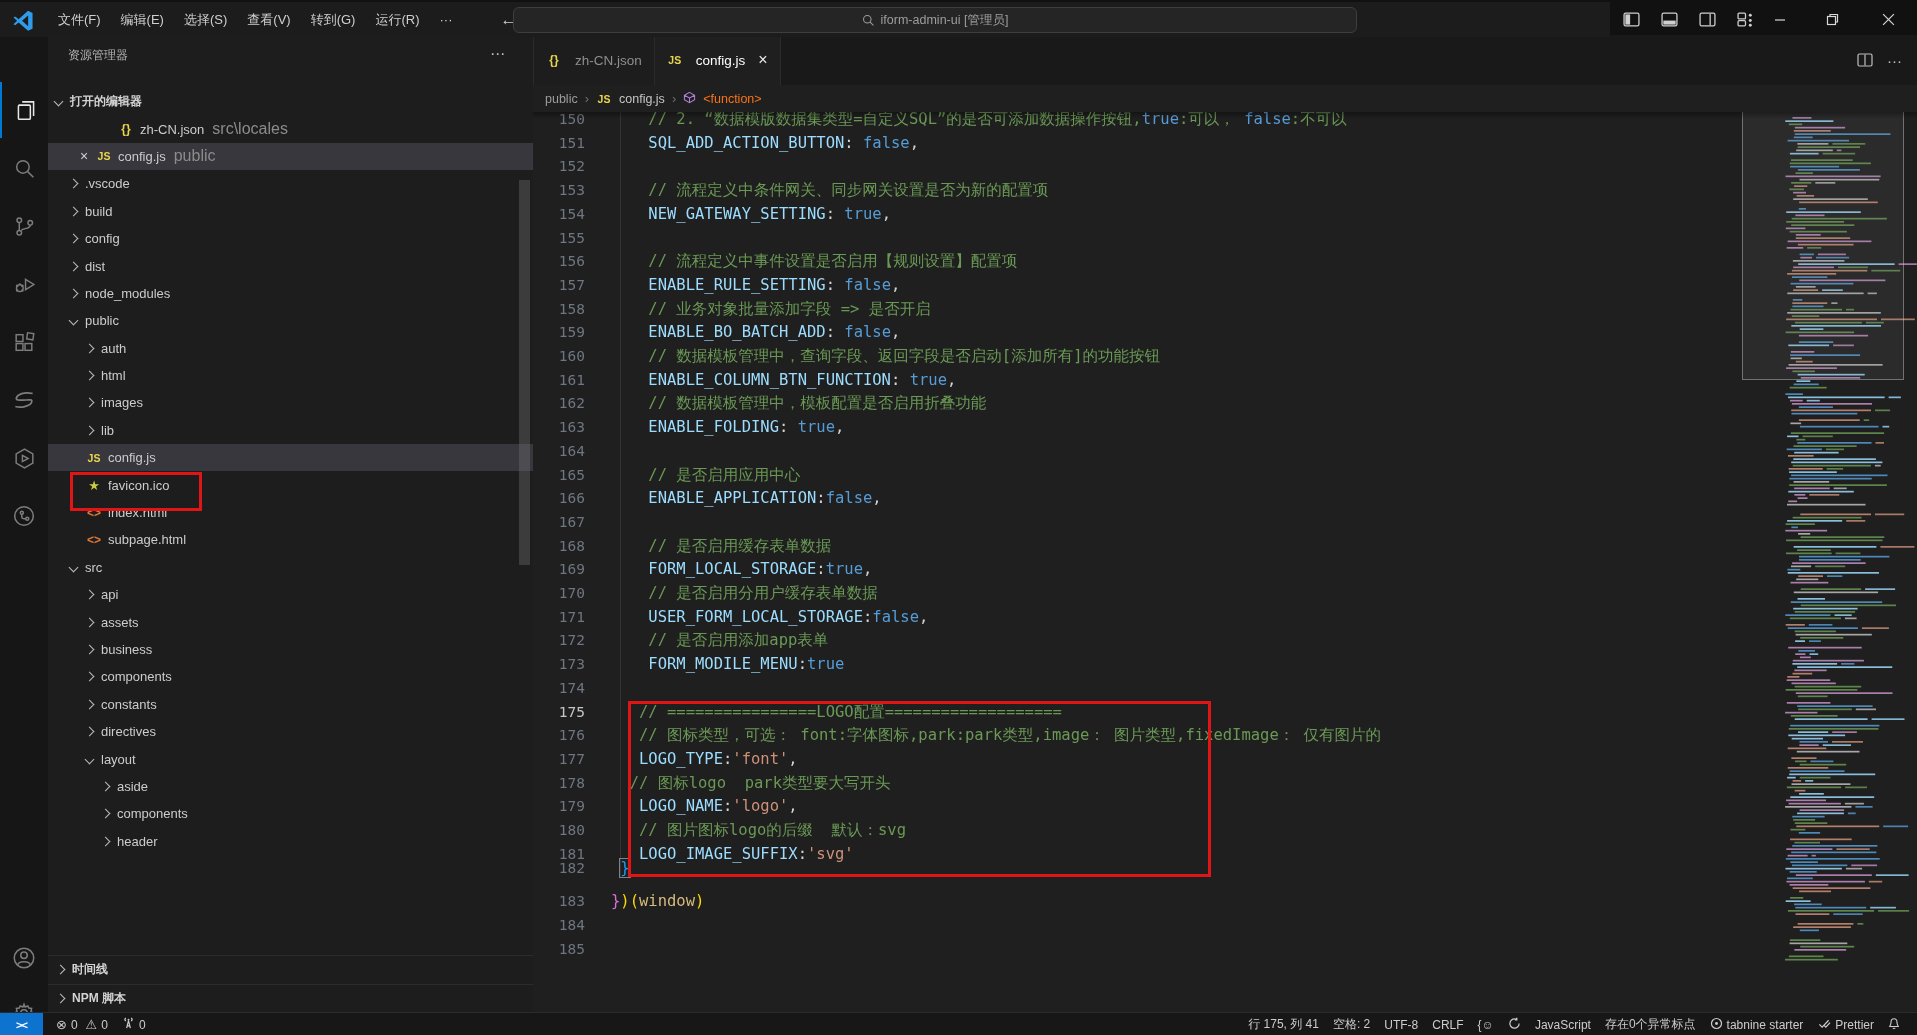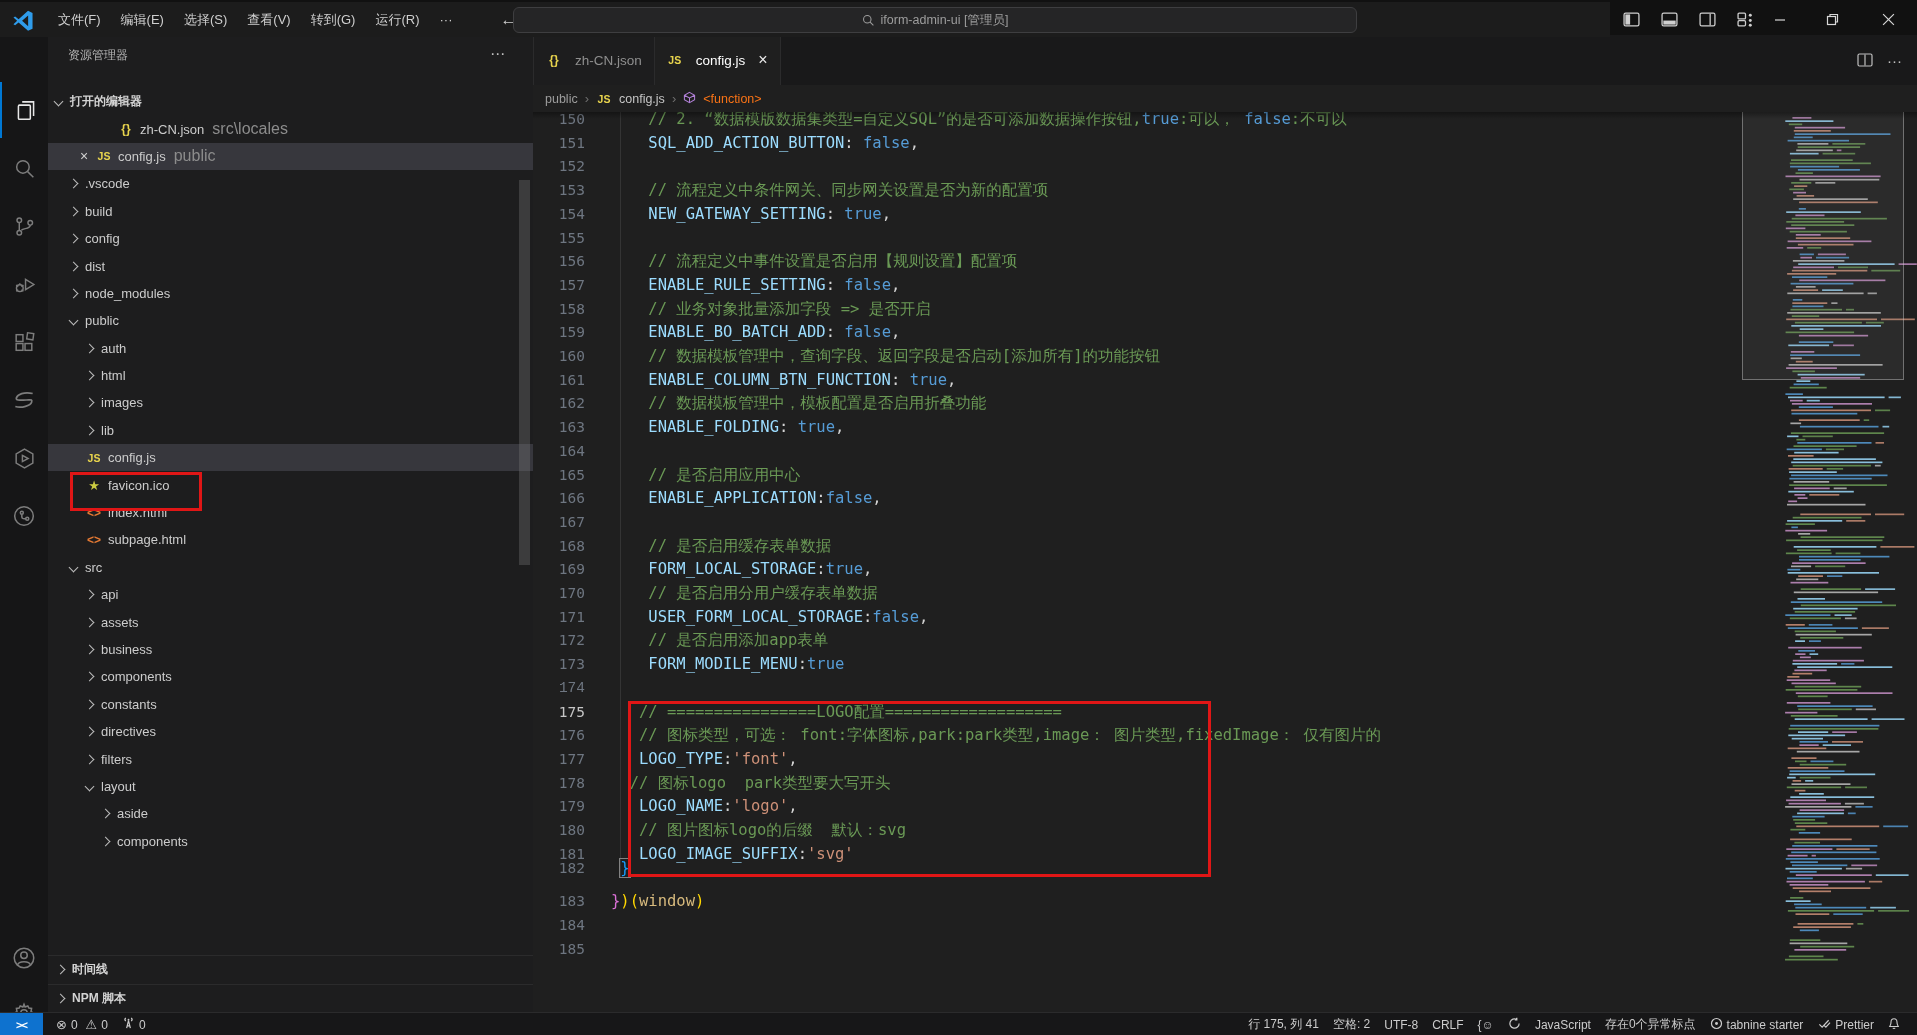--- a/index.html
+++ b/index.html
@@ -314,34 +314,34 @@
       </div>
       <div class="row" style="padding-left: 38px;">
         <span class="cv"></span>
         <span>constants</span>
       </div>
       <div class="row" style="padding-left: 38px;">
         <span class="cv"></span>
         <span>directives</span>
       </div>
       <div class="row" style="padding-left: 38px;">
-        <span class="cv"></span>
-        <span>filters</span>
-      </div>
-      <div class="row" style="padding-left: 38px;">
         <span class="cv d"></span>
         <span>layout</span>
       </div>
       <div class="row" style="padding-left: 54px;">
         <span class="cv"></span>
         <span>aside</span>
       </div>
       <div class="row" style="padding-left: 54px;">
         <span class="cv"></span>
         <span>components</span>
+      </div>
+      <div class="row" style="padding-left: 54px;">
+        <span class="cv"></span>
+        <span>header</span>
       </div>
     </div>
   <div id="sections">
       <div class="section" style="padding-left: 9px;">
         <span class="cv"></span>
         <span>时间线</span>
       </div>
       <div class="section" style="padding-left: 9px;">
         <span class="cv"></span>
         <span>NPM 脚本</span>
@@ -392,21 +392,21 @@
       <div class="cl" style="top: 331.8px;"><span class="ln">164</span><span class="src"></span></div>
       <div class="cl" style="top: 355.5px;"><span class="ln">165</span><span class="src"><span class="cm">    // 是否启用应用中心</span></span></div>
       <div class="cl" style="top: 379.2px;"><span class="ln">166</span><span class="src"><span class="pr">    ENABLE_APPLICATION</span><span class="pl">:</span><span class="kw">false</span><span class="pl">,</span></span></div>
       <div class="cl" style="top: 402.9px;"><span class="ln">167</span><span class="src"></span></div>
       <div class="cl" style="top: 426.6px;"><span class="ln">168</span><span class="src"><span class="cm">    // 是否启用缓存表单数据</span></span></div>
       <div class="cl" style="top: 450.3px;"><span class="ln">169</span><span class="src"><span class="pr">    FORM_LOCAL_STORAGE</span><span class="pl">:</span><span class="kw">true</span><span class="pl">,</span></span></div>
       <div class="cl" style="top: 474px;"><span class="ln">170</span><span class="src"><span class="cm">    // 是否启用分用户缓存表单数据</span></span></div>
       <div class="cl" style="top: 497.7px;"><span class="ln">171</span><span class="src"><span class="pr">    USER_FORM_LOCAL_STORAGE</span><span class="pl">:</span><span class="kw">false</span><span class="pl">,</span></span></div>
       <div class="cl" style="top: 521.4px;"><span class="ln">172</span><span class="src"><span class="cm">    // 是否启用添加app表单</span></span></div>
       <div class="cl" style="top: 545.1px;"><span class="ln">173</span><span class="src"><span class="pr">    FORM_MODILE_MENU</span><span class="pl">:</span><span class="kw">true</span></span></div>
-      <div class="cl" style="top: 568.8px; font-family: Liberation Mono, monospace;"><span class="ln">174</span><span class="src"></span></div>
+      <div class="cl" style="top: 568.8px;"><span class="ln">174</span><span class="src"></span></div>
       <div class="cl cur" style="top: 592.5px;"><span class="ln">175</span><span class="src"><span class="cm">   // ================LOGO配置===================</span></span></div>
       <div class="cl" style="top: 616.2px;"><span class="ln">176</span><span class="src"><span class="cm">   // 图标类型，可选： font:字体图标,park:park类型,image： 图片类型,fixedImage： 仅有图片的</span></span></div>
       <div class="cl" style="top: 639.9px;"><span class="ln">177</span><span class="src"><span class="pr">   LOGO_TYPE</span><span class="pl">:</span><span class="st">'font'</span><span class="pl">,</span></span></div>
       <div class="cl" style="top: 663.6px;"><span class="ln">178</span><span class="src"><span class="cm">  // 图标logo  park类型要大写开头</span></span></div>
       <div class="cl" style="top: 687.3px;"><span class="ln">179</span><span class="src"><span class="pr">   LOGO_NAME</span><span class="pl">:</span><span class="st">'logo'</span><span class="pl">,</span></span></div>
       <div class="cl" style="top: 711px;"><span class="ln">180</span><span class="src"><span class="cm">   // 图片图标logo的后缀  默认：svg</span></span></div>
       <div class="cl" style="top: 734.7px;"><span class="ln">181</span><span class="src"><span class="pr">   LOGO_IMAGE_SUFFIX</span><span class="pl">:</span><span class="st">'svg'</span></span></div>
       <div class="cl" style="top: 749px; text-decoration: underline;"><span class="ln">182</span><span class="src"><span class="pl"> </span><span class="bx">}</span></span></div>
       <div class="cl" style="top: 782.1px;"><span class="ln">183</span><span class="src"><span class="b2">}</span><span class="b1">)</span><span class="b1">(</span><span class="win">window</span><span class="b1">)</span></span></div>
       <div class="cl" style="top: 805.8px;"><span class="ln">184</span><span class="src"></span></div>

